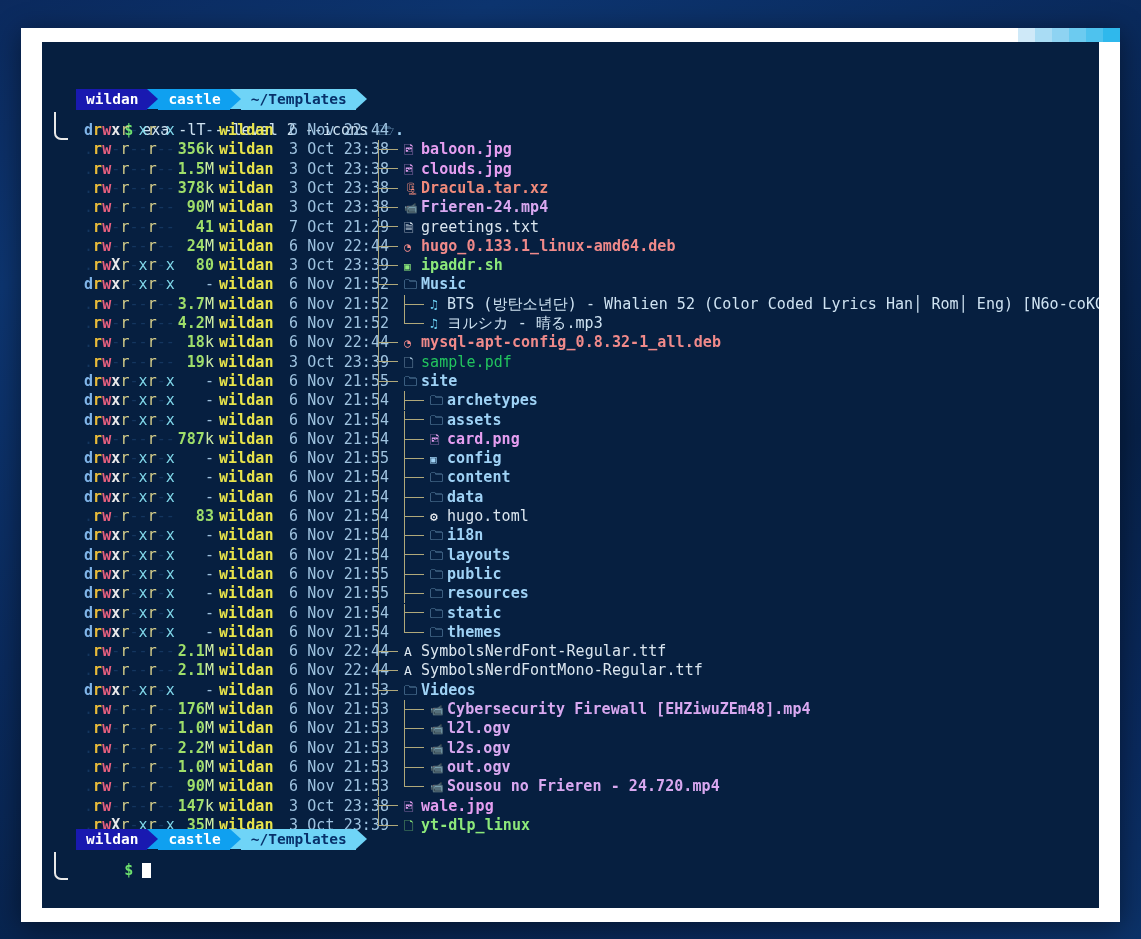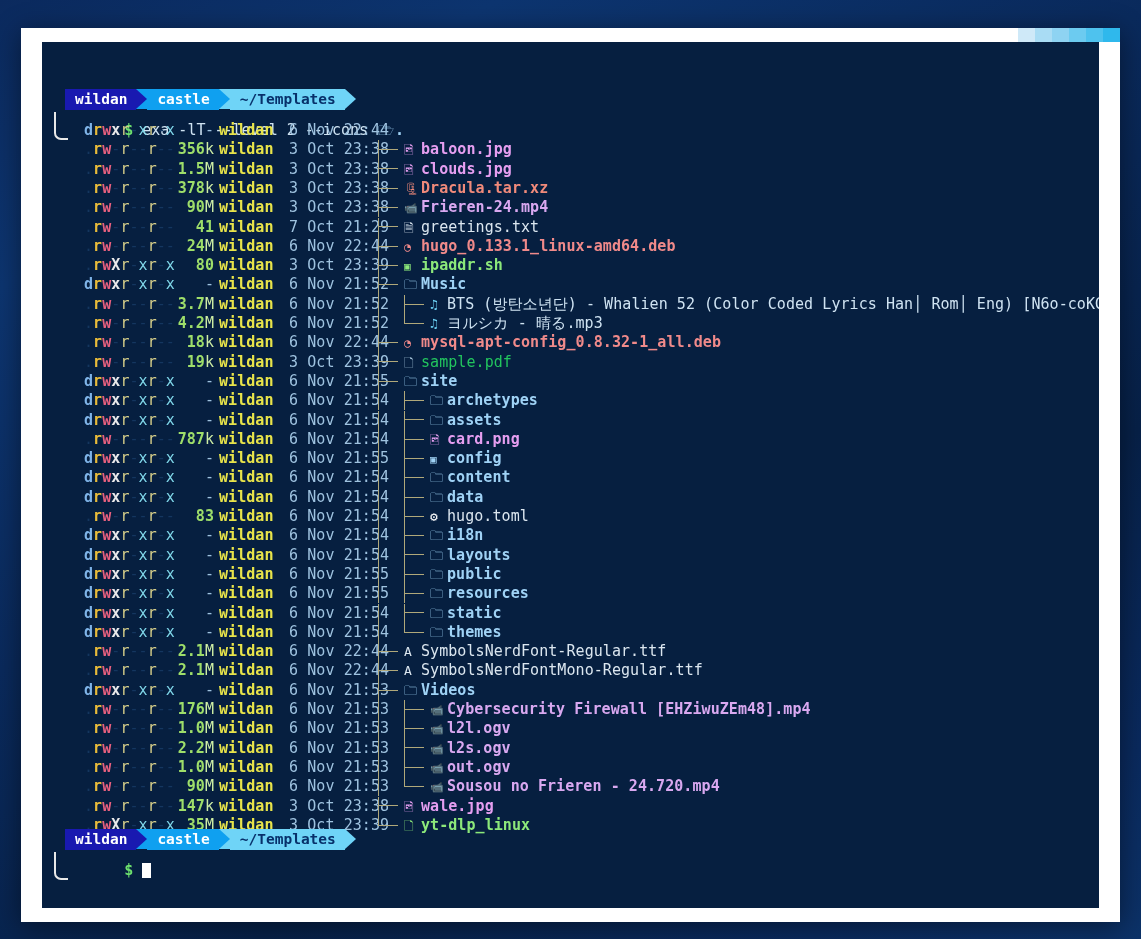--- a/index.html
+++ b/index.html
@@ -61,21 +61,21 @@
     font-family: "DejaVu Sans Mono", "Liberation Mono", monospace;
     font-size: 15px;
     line-height: 19.3px;
     height: 19.3px;
     letter-spacing: 0.06px;
   }
 
   
   .prompt-wrap {
     position: absolute;
-    left: 23px;
+    left: 34px;
     white-space: nowrap;
     font-size: 0;
   }
   .seg {
     display: inline-block;
     vertical-align: top;
     height: 21px;
     line-height: 21px;
     font-family: "DejaVu Sans Mono", "Liberation Mono", monospace;
     font-size: 14.5px;

